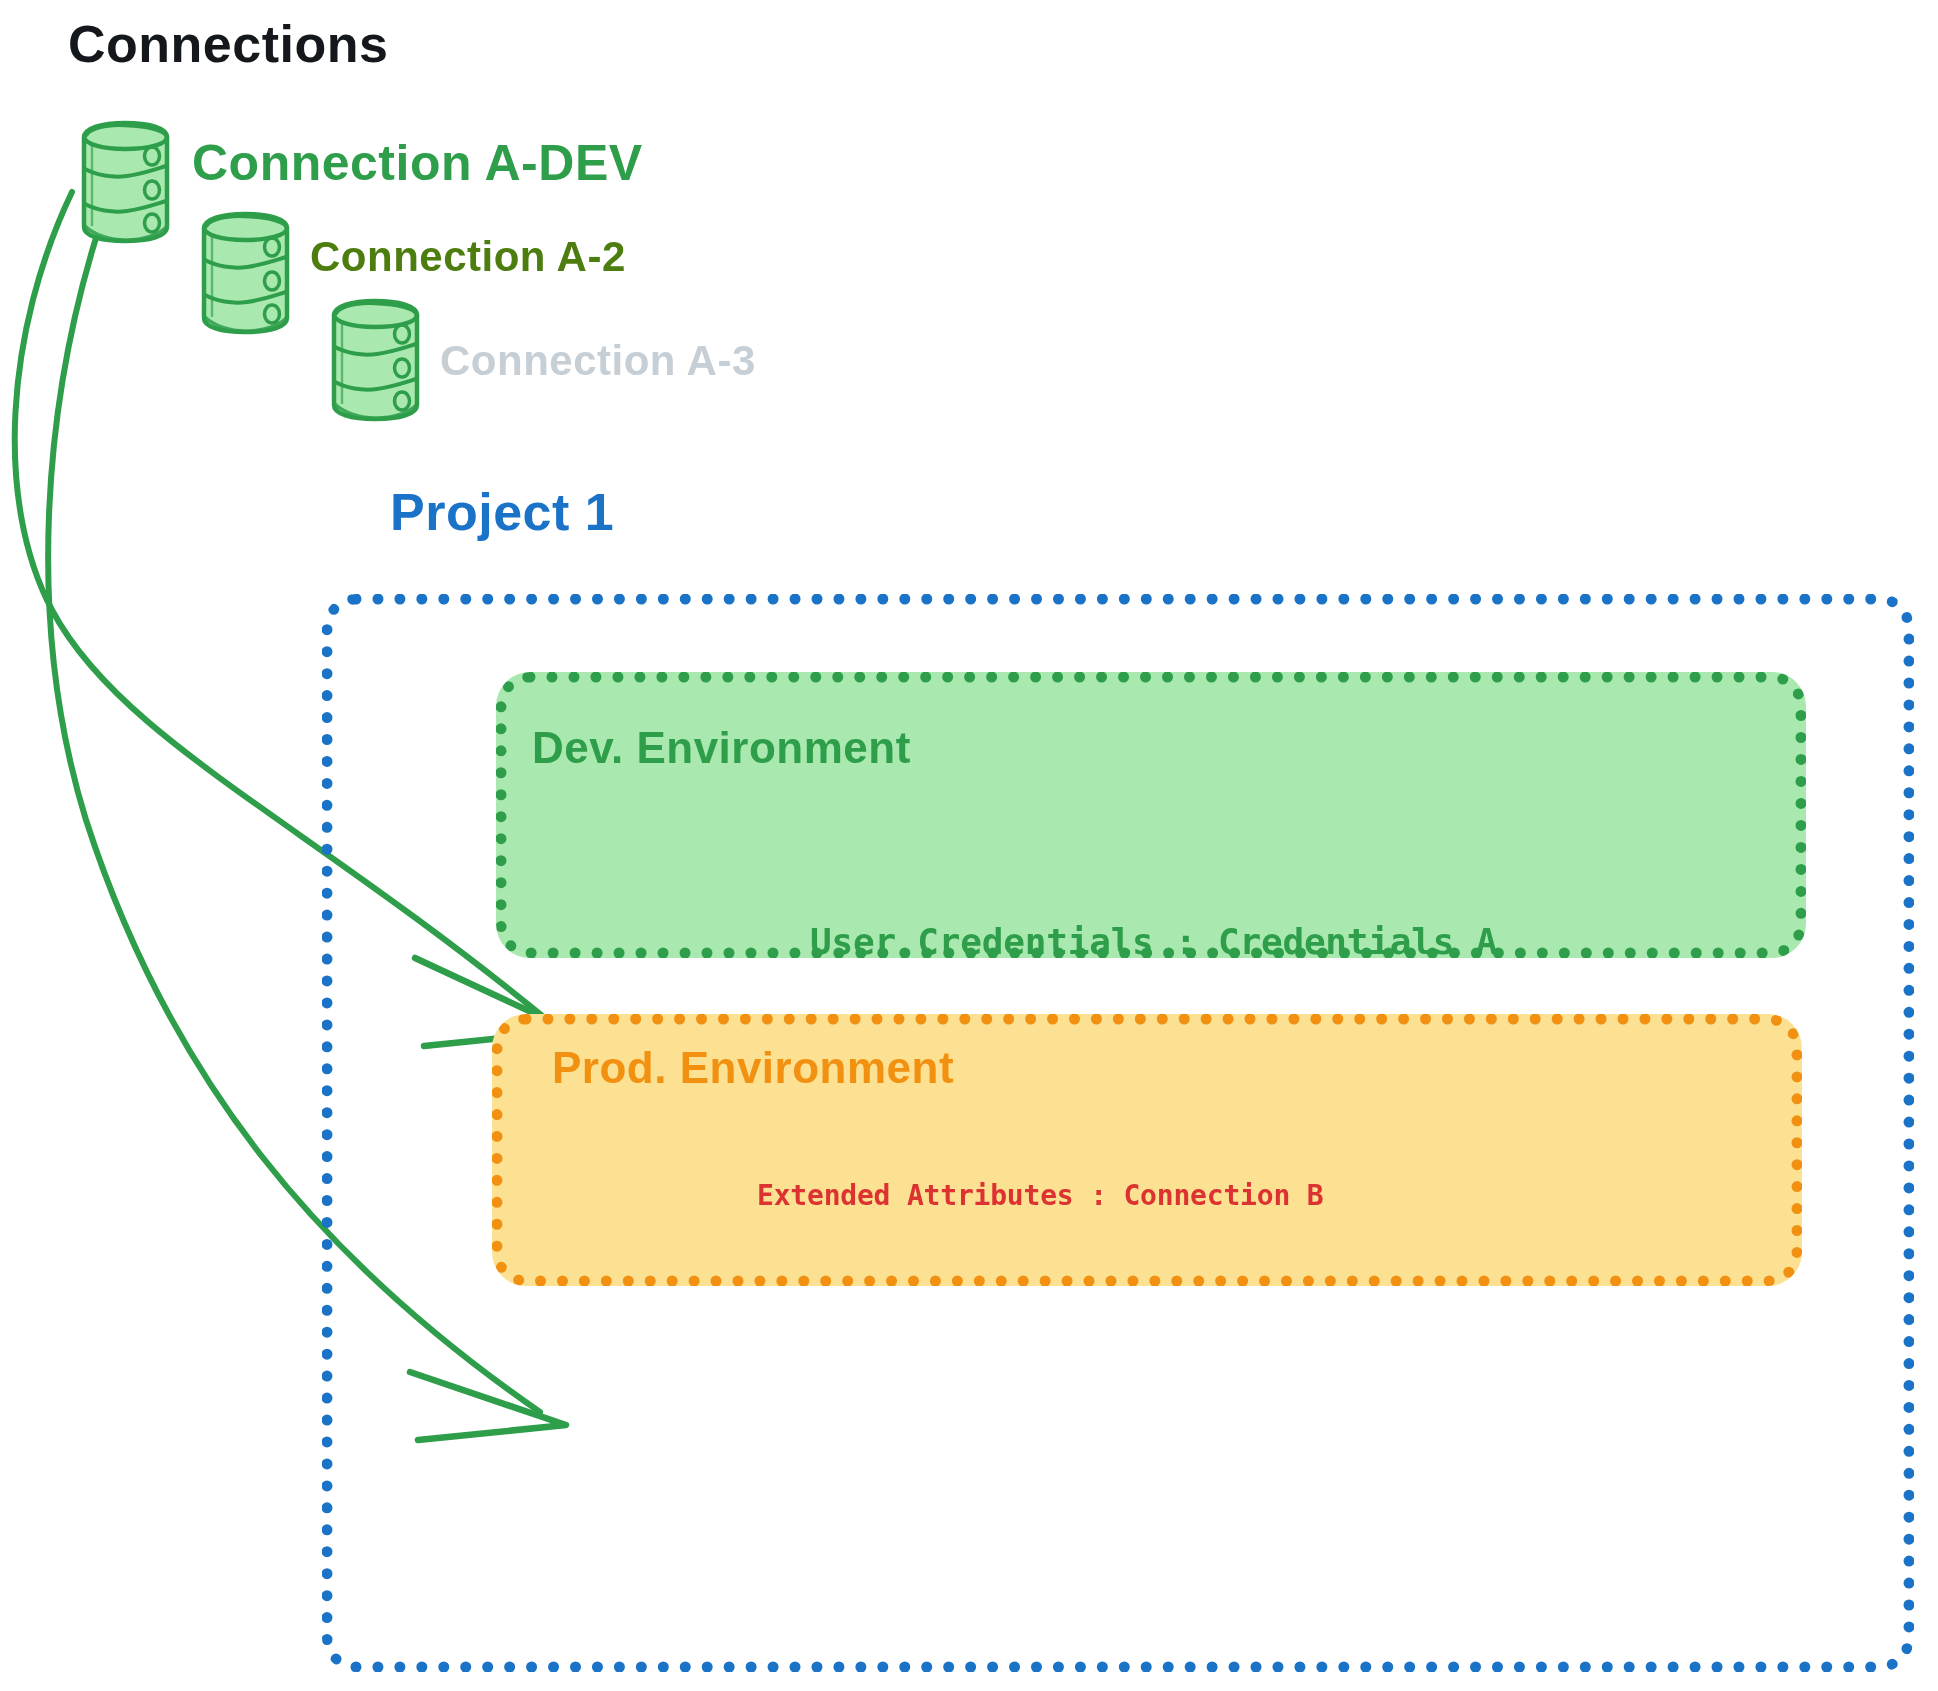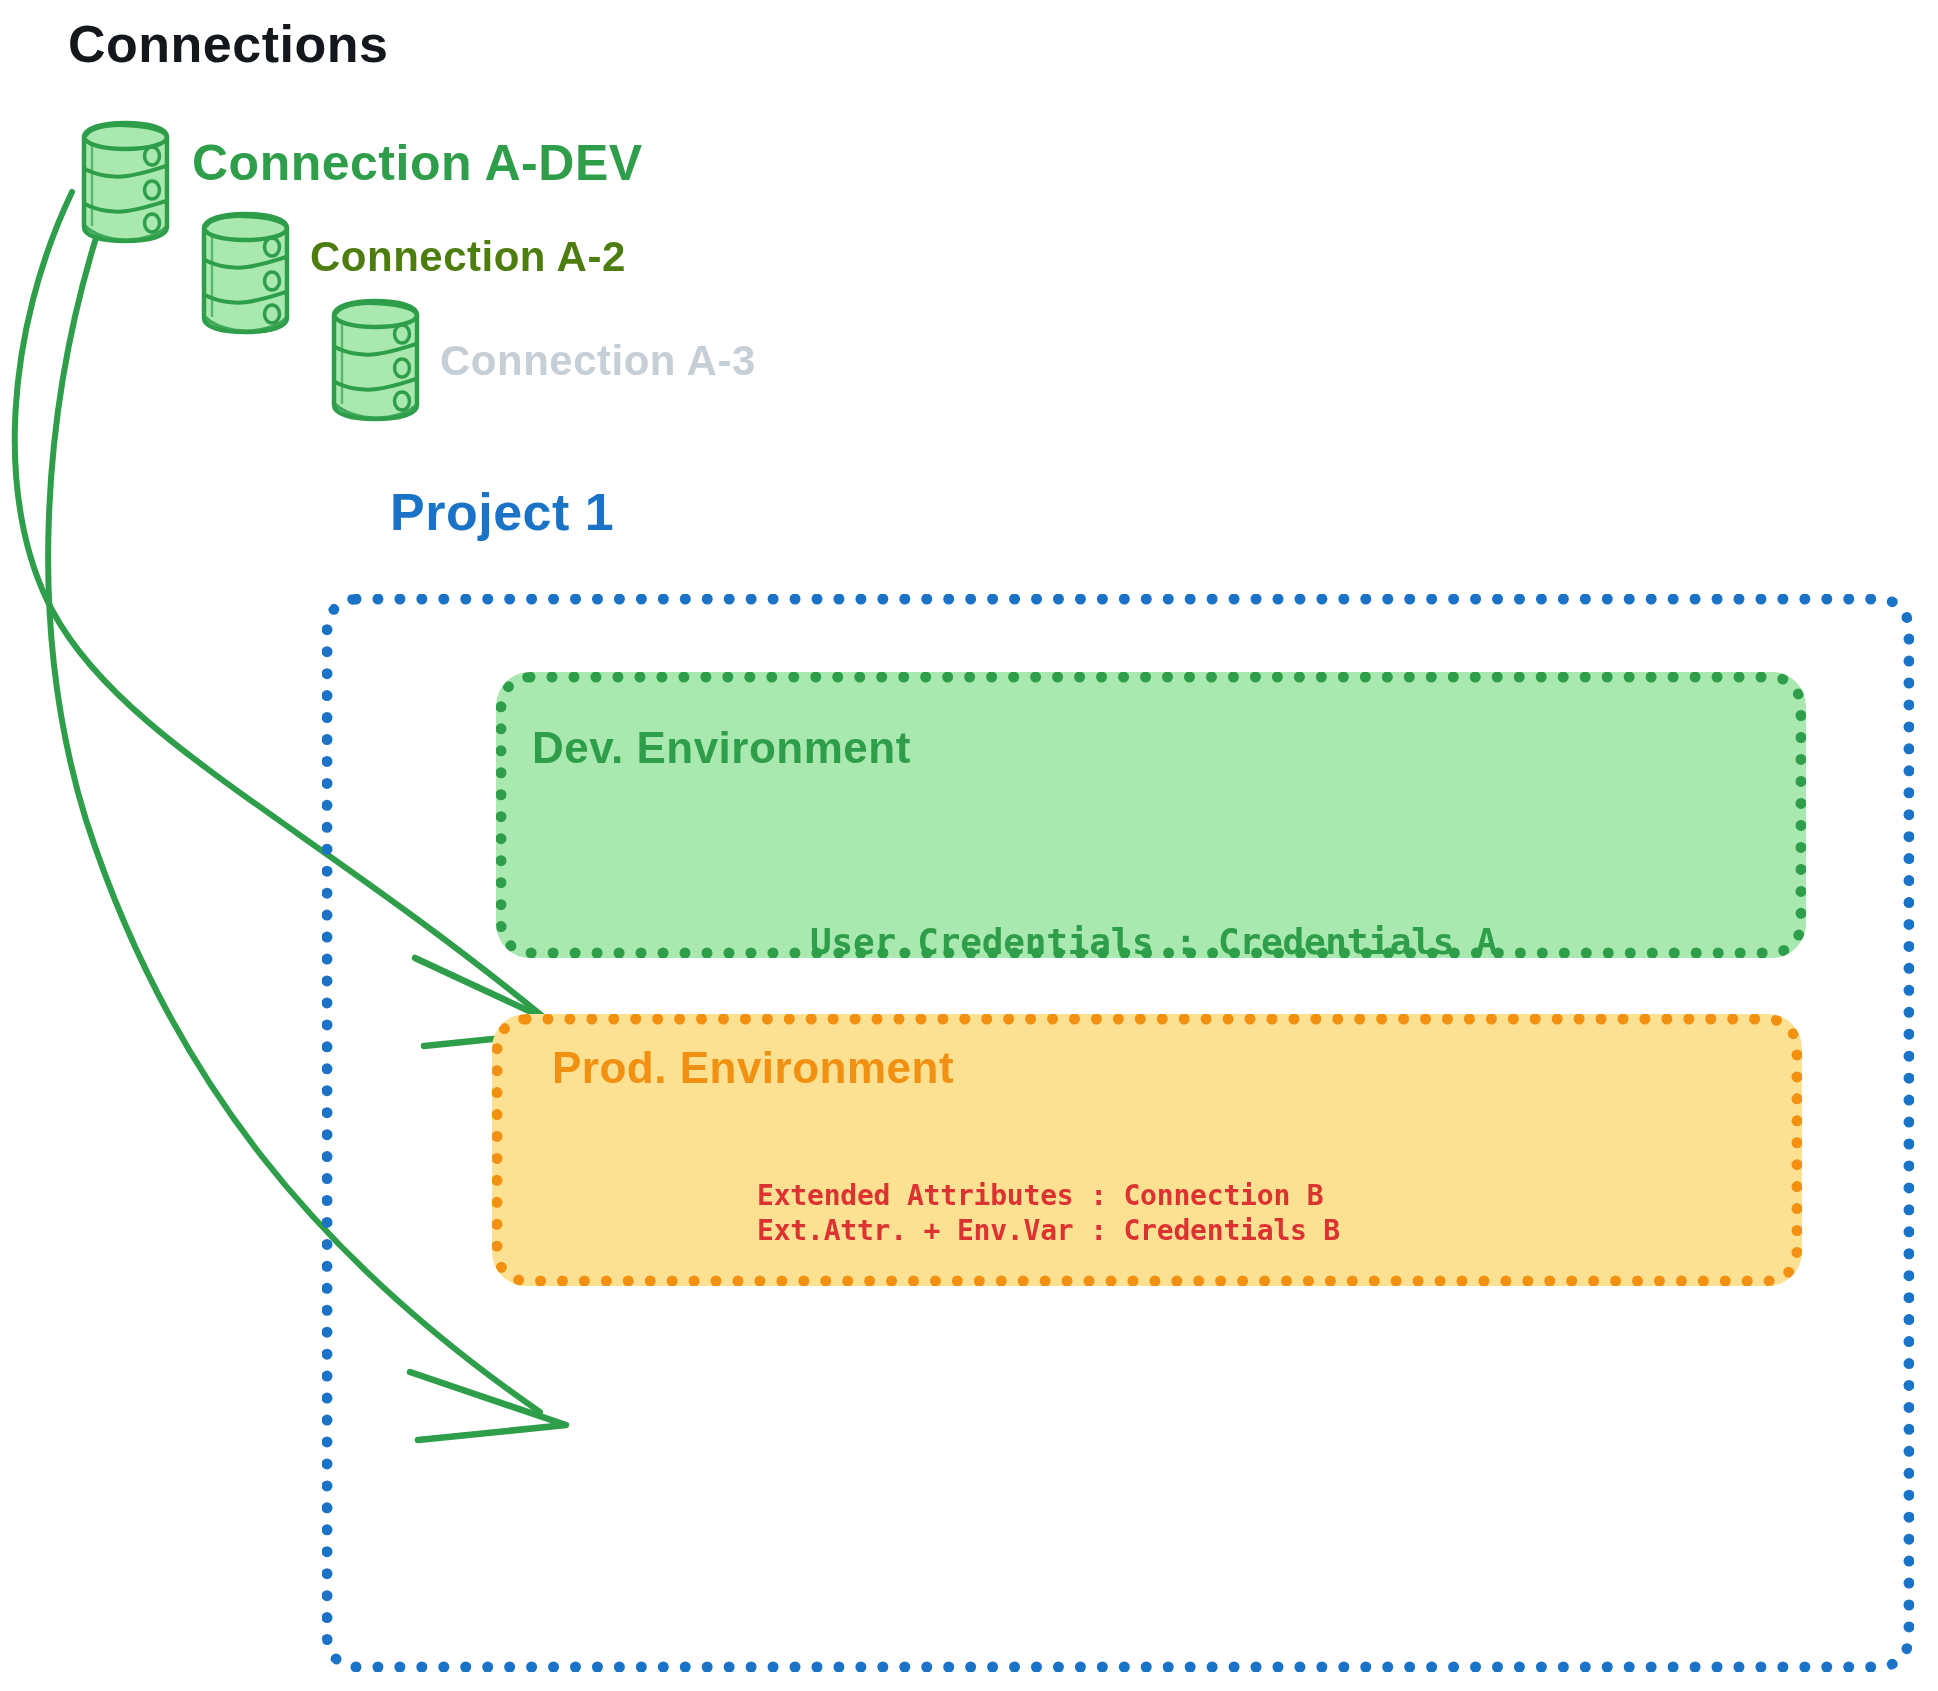--- a/index.html
+++ b/index.html
@@ -176,14 +176,13 @@
 <div class="dotbox" id="prod-environment-box"></div>
 
 <div class="abs hand" id="label-dev-env">Dev. Environment</div>
 
 <div class="abs hand" id="label-prod-env">Prod. Environment</div>
 
 <div class="abs mono" id="dev-credentials">User Credentials : Credentials A</div>
 
 <div class="abs mono" id="prod-attributes">
   <div>Extended Attributes : Connection B</div>
-  <div>Ext.Attr. + Env.Var : Credentials B</div>
 </div>
 
 </body></html>

